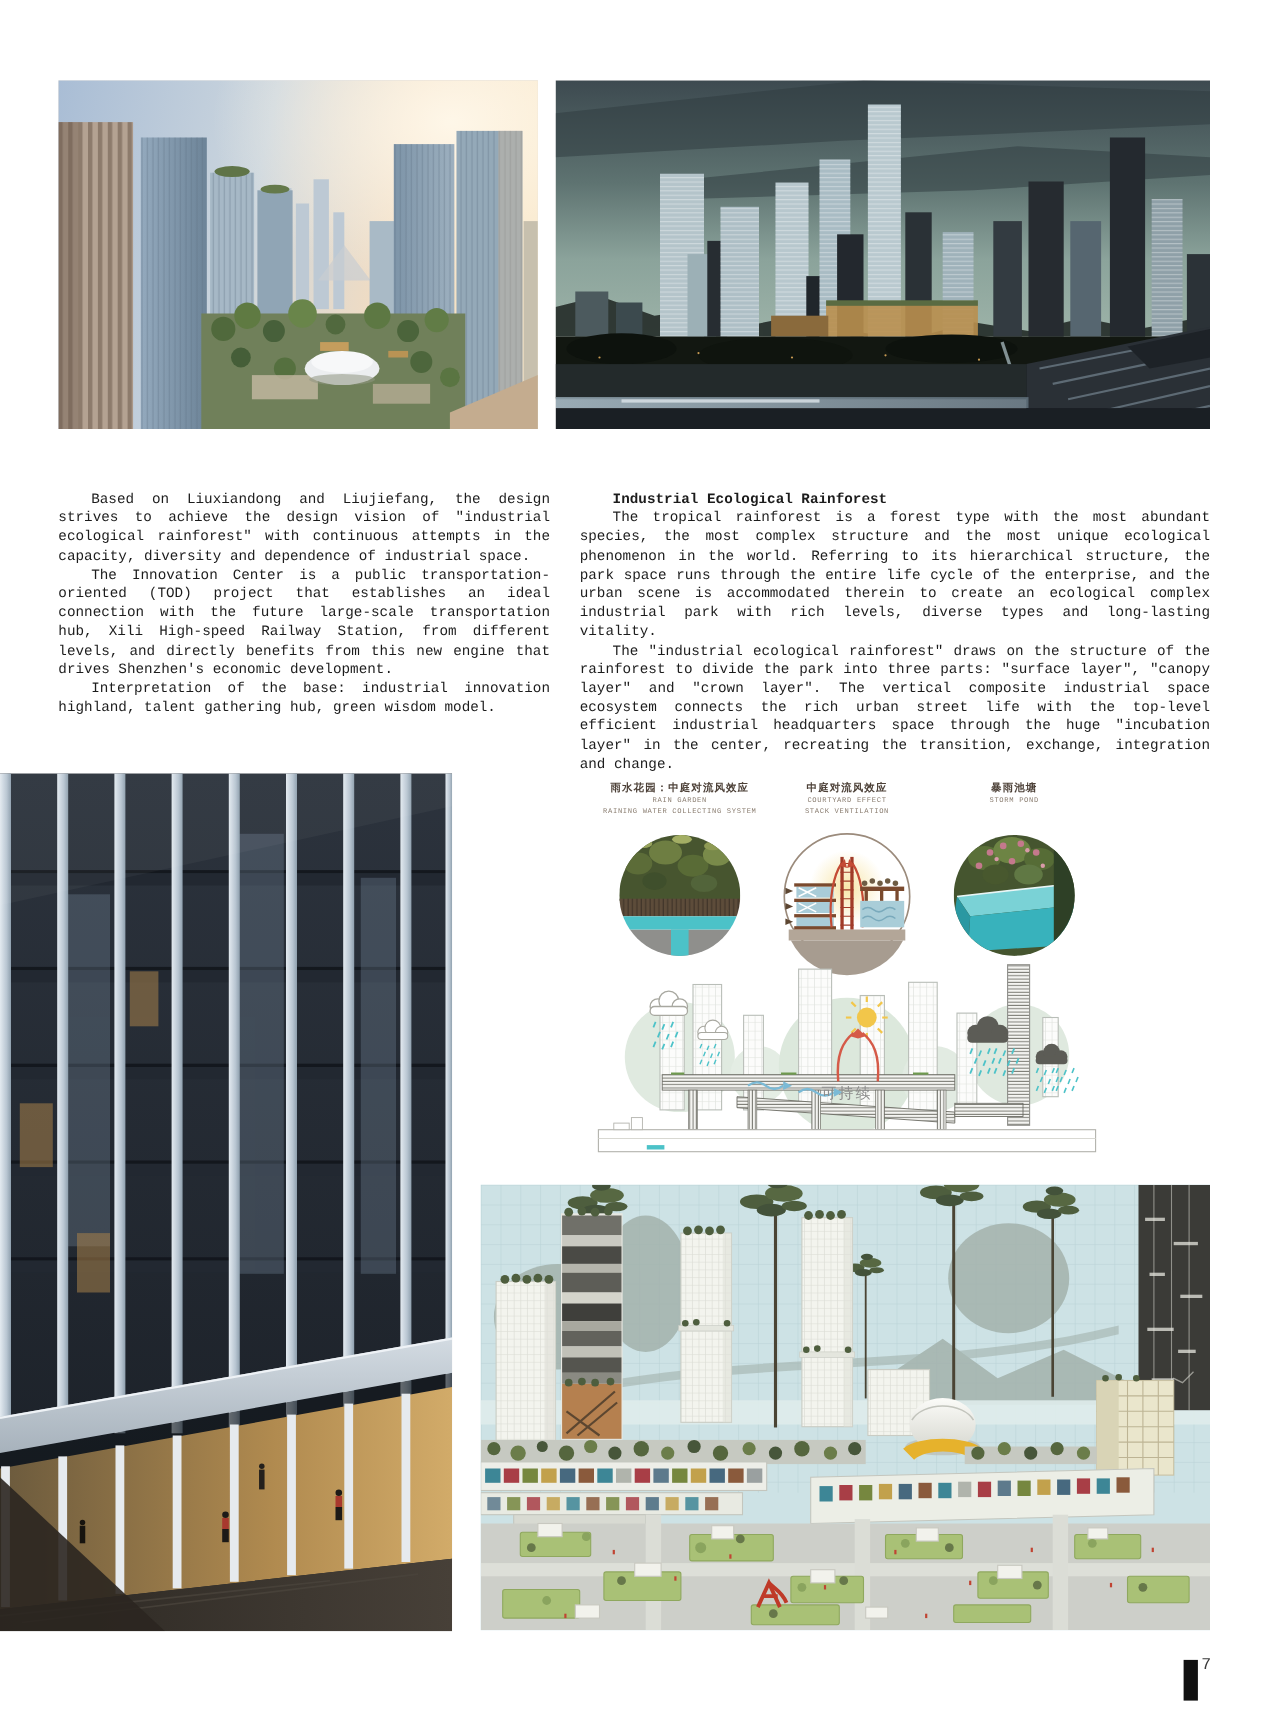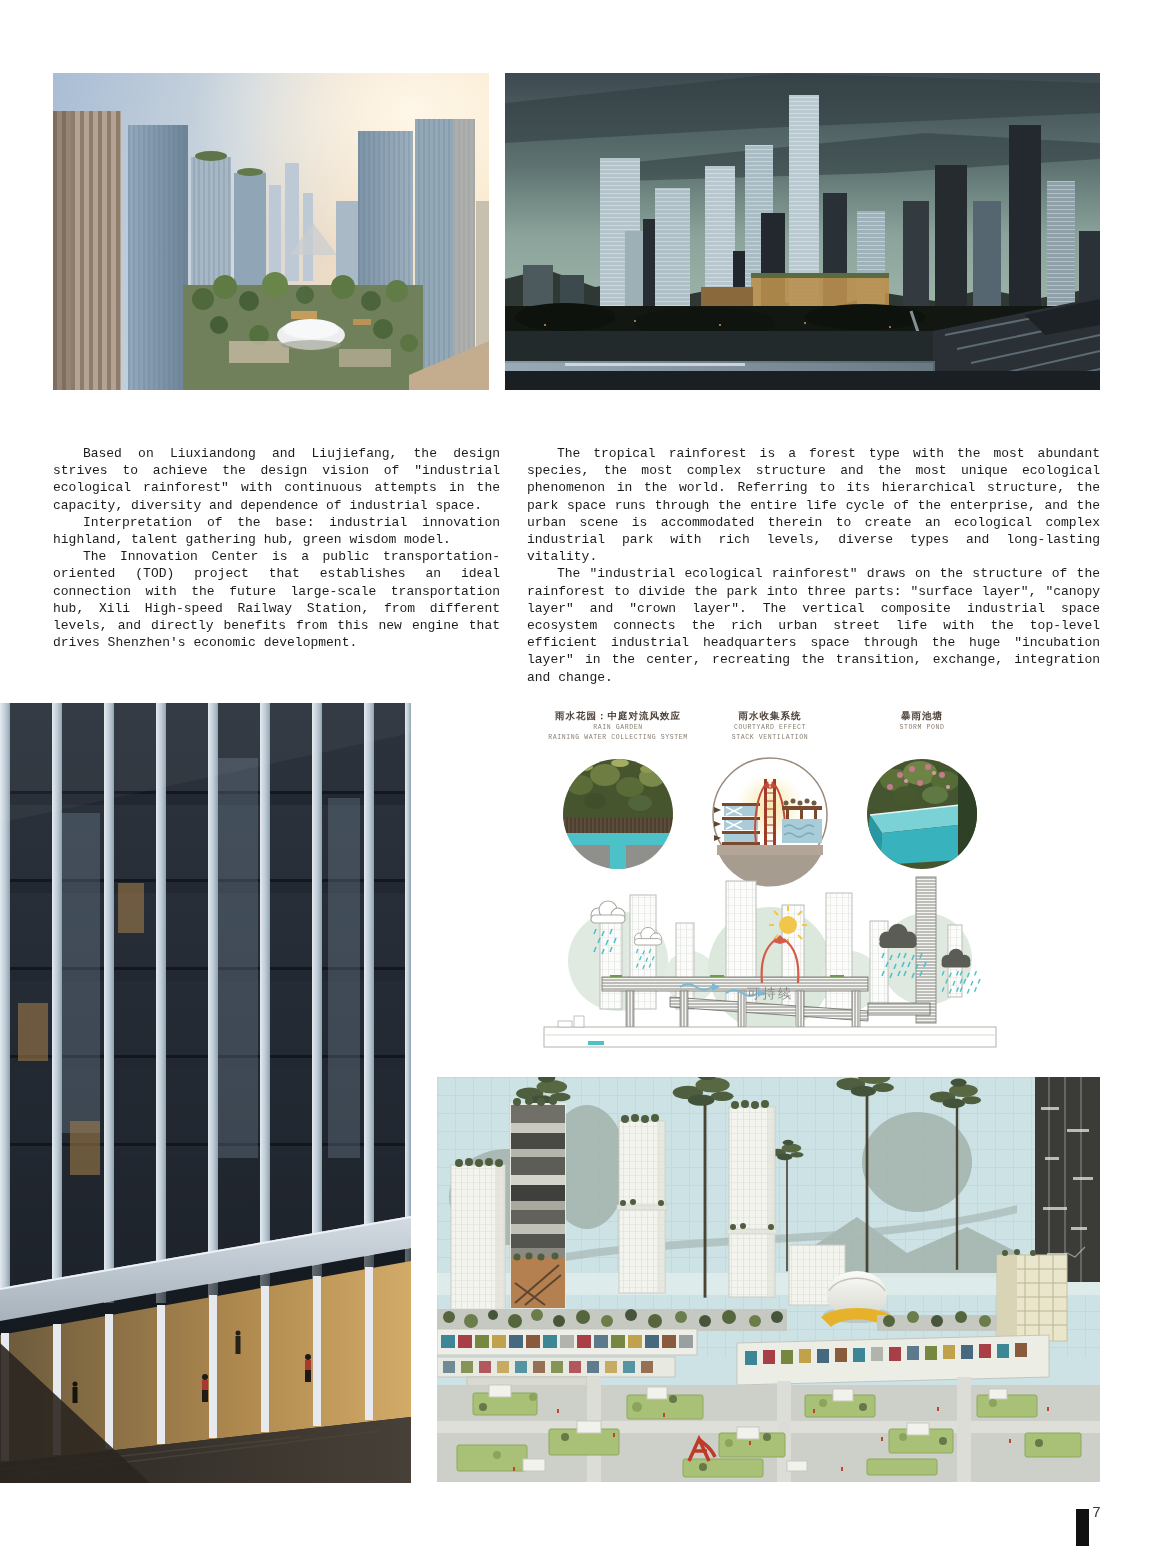--- a/index.html
+++ b/index.html
@@ -200,25 +200,26 @@
         <rect x="0" y="258" width="428" height="32" fill="#232a2b"></rect>
         <rect x="0" y="288" width="430" height="10" fill="url(#tr-strip)" opacity="0.9"></rect>
         <rect x="60" y="290" width="180" height="3" fill="#dce4e8" opacity="0.8"></rect>
         <rect x="0" y="298" width="595" height="19" fill="#1a1f24"></rect>
       </g>
     </svg>
   </figure>
 
   <section class="col" style="left:53px;top:445px;width:447px;">
     <p>Based on Liuxiandong and Liujiefang, the design strives to achieve the design vision of "industrial ecological rainforest" with continuous attempts in the capacity, diversity and dependence of industrial space.</p>
+    <p>The Innovation Center is a public transportation-oriented (TOD) project that establishes an ideal connection with the future large-scale transportation hub, Xili High-speed Railway Station, from different levels, and directly benefits from this new engine that drives Shenzhen's economic development.</p>
     <p>Interpretation of the base: industrial innovation highland, talent gathering hub, green wisdom model.</p>
-    <p>The Innovation Center is a public transportation-oriented (TOD) project that establishes an ideal connection with the future large-scale transportation hub, Xili High-speed Railway Station, from different levels, and directly benefits from this new engine that drives Shenzhen's economic development.</p>
   </section>
 
   <section class="col" style="left:527px;top:445px;width:573px;">
+    <h3 class="col-heading">Industrial Ecological Rainforest</h3>
     <p>The tropical rainforest is a forest type with the most abundant species, the most complex structure and the most unique ecological phenomenon in the world. Referring to its hierarchical structure, the park space runs through the entire life cycle of the enterprise, and the urban scene is accommodated therein to create an ecological complex industrial park with rich levels, diverse types and long-lasting vitality.</p>
     <p>The "industrial ecological rainforest" draws on the structure of the rainforest to divide the park into three parts: "surface layer", "canopy layer" and "crown layer". The vertical composite industrial space ecosystem connects the rich urban street life with the top-level efficient industrial headquarters space through the huge "incubation layer" in the center, recreating the transition, exchange, integration and change.</p>
   </section>
 
   <figure class="photo" style="left:0;top:703px;width:411px;height:780px;margin:0;">
     <svg width="411" height="780" viewBox="0 0 411 780">
       <defs>
         <linearGradient id="fc-glass" x1="0" y1="0" x2="0" y2="1">
           <stop offset="0" stop-color="#2c333d"></stop>
             <stop offset="1" stop-color="#191e25"></stop>
@@ -320,21 +321,21 @@
     </svg>
   </figure>
 
   <div class="diagram">
     <div class="diag-label" style="left:88px;top:6px;">
       <div class="diag-zh">雨水花园：中庭对流风效应</div>
       <div class="diag-en">RAIN GARDEN</div>
       <div class="diag-en">RAINING WATER COLLECTING SYSTEM</div>
     </div>
     <div class="diag-label" style="left:240px;top:6px;">
-      <div class="diag-zh">雨水收集系统</div>
+      <div class="diag-zh">中庭对流风效应</div>
       <div class="diag-en">COURTYARD EFFECT</div>
       <div class="diag-en">STACK VENTILATION</div>
     </div>
     <div class="diag-label" style="left:392px;top:6px;">
       <div class="diag-zh">暴雨池塘</div>
       <div class="diag-en">STORM POND</div>
       <div class="diag-en"></div>
     </div>
 
     <svg width="480" height="315" viewBox="0 0 480 315" style="position:absolute;left:0;top:40px;">

